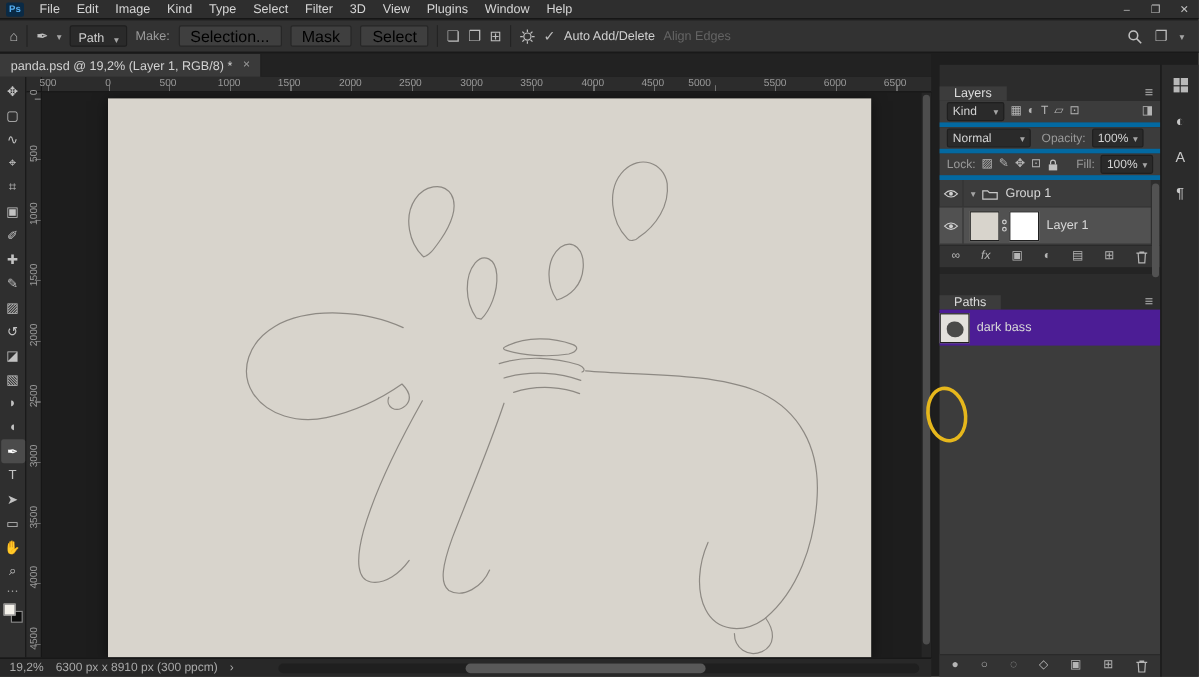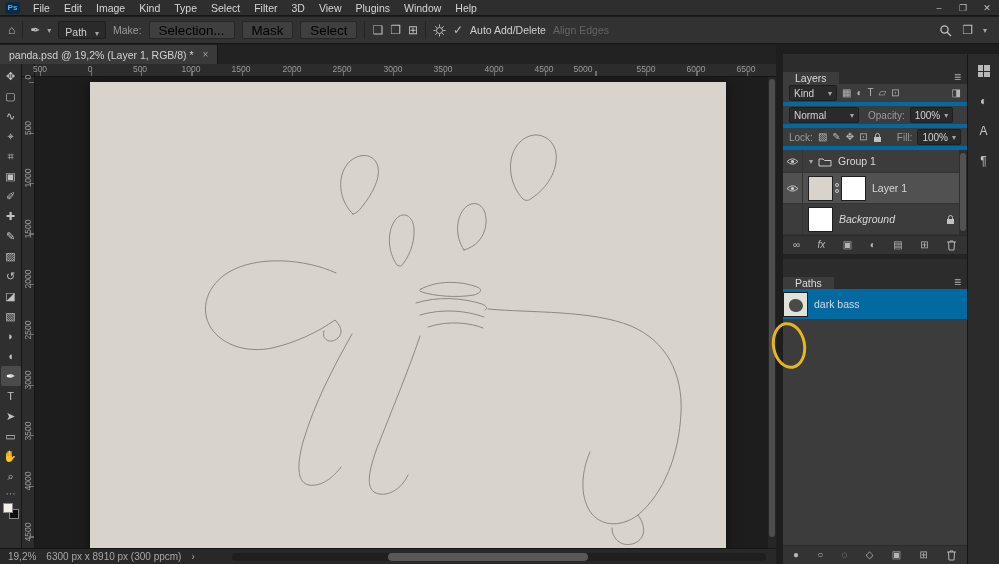--- a/index.html
+++ b/index.html
@@ -75,21 +75,21 @@
   .layer-row.selected{background:#515151}
   .eye-well{width:20px;align-self:stretch;display:flex;align-items:center;justify-content:center;border-right:1px solid #343434;flex:none}
   .thumb{width:25px;height:25px;border:1px solid #1f1f1f;margin-left:5px;flex:none}
   .checker{background:repeating-conic-gradient(#c4c4c4 0% 25%,#ffffff 0% 50%) 0 0/8px 8px}
   .layer-name{margin-left:6px;color:#d8d8d8;white-space:nowrap}
   .mask-link{display:flex;flex-direction:column;gap:2px;margin:0 2px;flex:none}
   .mask-link i{width:4px;height:4px;border:1px solid #cfcfcf;border-radius:50%;display:block}
   .panel-footer{height:19px;background:#333333;border-top:1px solid #2a2a2a;display:flex;align-items:center;justify-content:space-between;padding:0 10px}
   .dock-gap{height:5px;background:#242424}
   .paths-body{flex:1;background:#3c3c3c;display:flex;flex-direction:column}
-  .path-row{height:30px;background:#0369a1;display:flex;align-items:center;padding-left:0;font-size:10.5px}
+  .path-row{height:30px;background:#4c1d95;display:flex;align-items:center;padding-left:0;font-size:10.5px}
   .path-thumb{position:relative;width:25px;height:25px;border:1px solid #1f1f1f;background:#e3e1dc;flex:none;overflow:hidden}
   .path-blob{position:absolute;left:5px;top:6px;width:14px;height:13px;background:#4a4a48;border-radius:45% 55% 50% 50%}
   .lscroll-track{position:absolute;right:0;top:0;width:8px;height:100%;background:#2e2e2e}
   .lscroll-thumb{position:absolute;left:1px;top:3px;width:6px;height:78px;background:#525252;border-radius:3px}
 
   
   .rightstrip{position:absolute;left:967px;top:54px;width:32px;bottom:0;background:#2b2b2b;border-left:1px solid #161616;display:flex;flex-direction:column;align-items:center;padding-top:6px;gap:8px;z-index:3}
   .rs-icon{width:26px;height:22px;display:flex;align-items:center;justify-content:center;color:#c7c7c7;font-size:12px}
   .sw-grid{width:12px;height:12px;display:grid;grid-template-columns:1fr 1fr;grid-template-rows:1fr 1fr;gap:1px}
   .sw-grid i{background:#b9b9b9;display:block}
@@ -342,31 +342,20 @@
       <span class="mask-link">
           <i></i>
           <i></i>
         </span>
       <span class="thumb" style="background:#ffffff;margin-left:0"></span>
       <span class="layer-name">Layer 1</span>
     </div>
 
 
 
-    <div class="layer-row">
-      <span class="eye-well"></span>
-      <span class="thumb" style="background:#ffffff"></span>
-      <span class="layer-name"><em class="bgname">Background</em></span>
-      <span style="margin-left:auto;margin-right:8px">
-        <svg class="mini" width="9" height="11" viewBox="0 0 9 11">
-            <rect x="1" y="5" width="7" height="5" fill="#c0c0c0"></rect>
-            <path d="M2.5 5 V3.5 a2 2 0 0 1 4 0 V5" fill="none" stroke="#c0c0c0"></path>
-          </svg>
-      </span>
-    </div>
     <div class="lscroll-track">
       <div class="lscroll-thumb"></div>
     </div>
   </div>
 
   <div class="panel-footer">
     <span class="small-icon">∞</span>
     <span class="small-icon" style="font-style:italic">fx</span>
     <span class="small-icon">▣</span>
     <span class="small-icon">◐</span>

